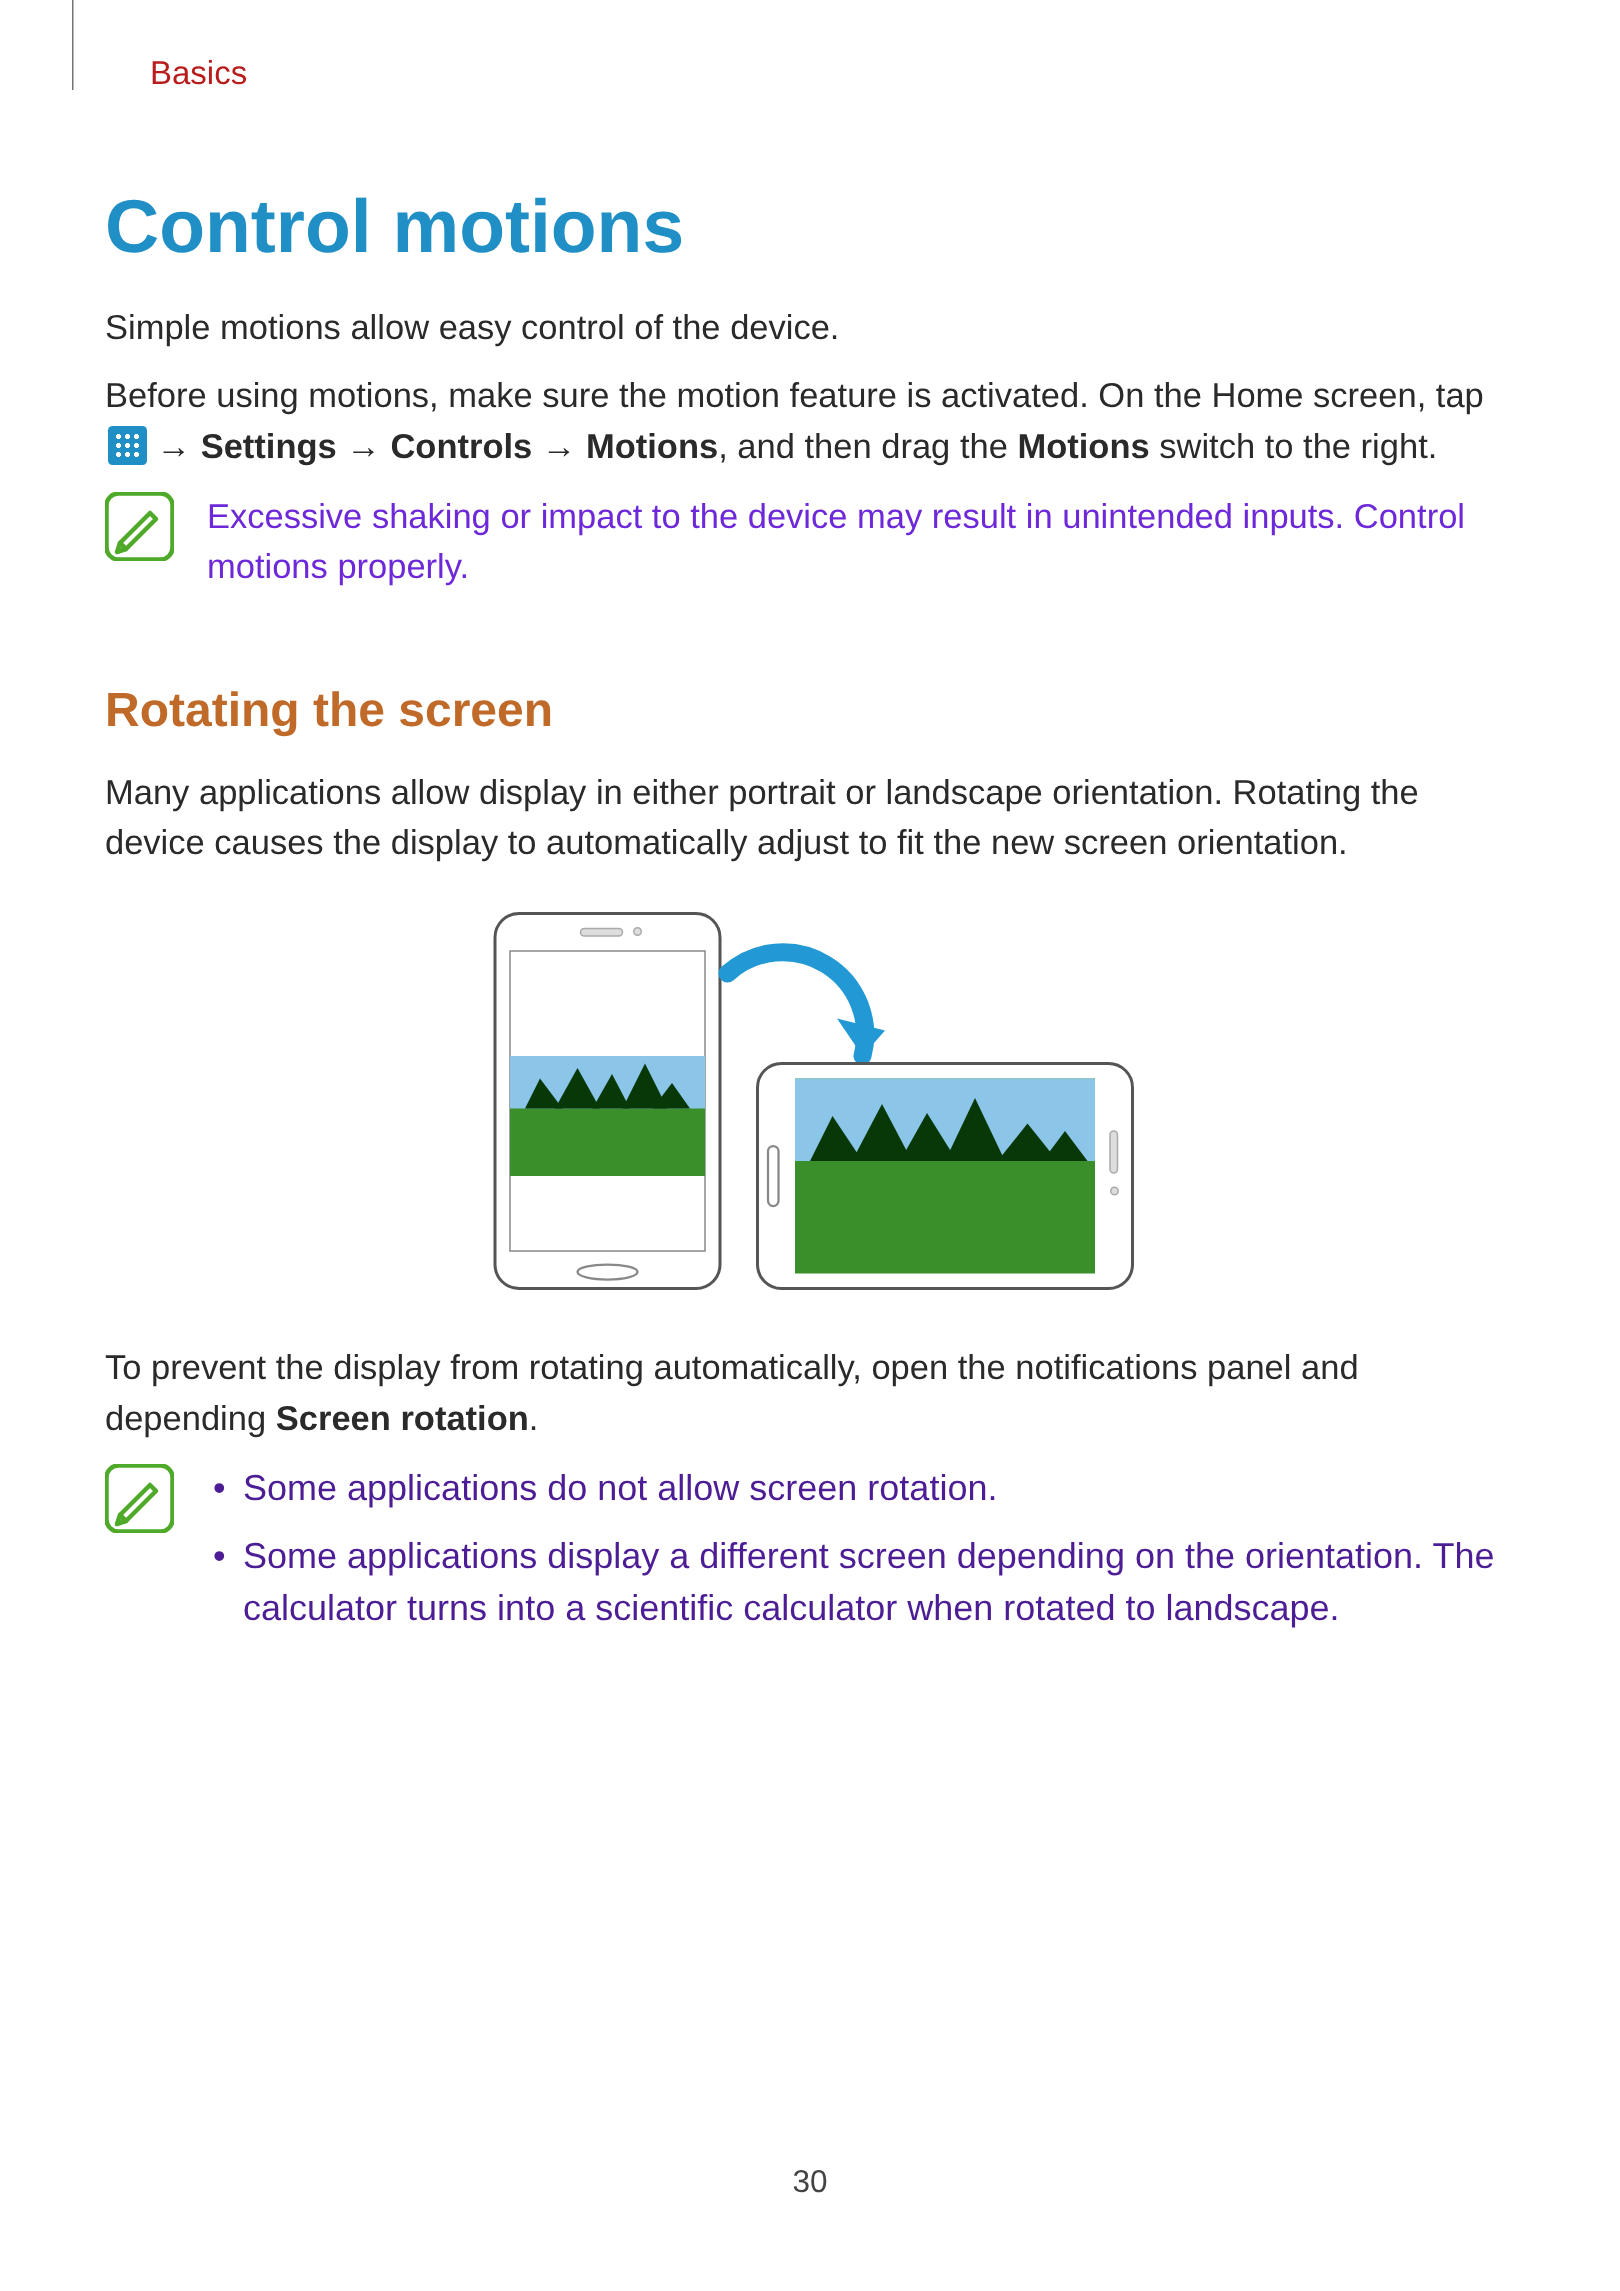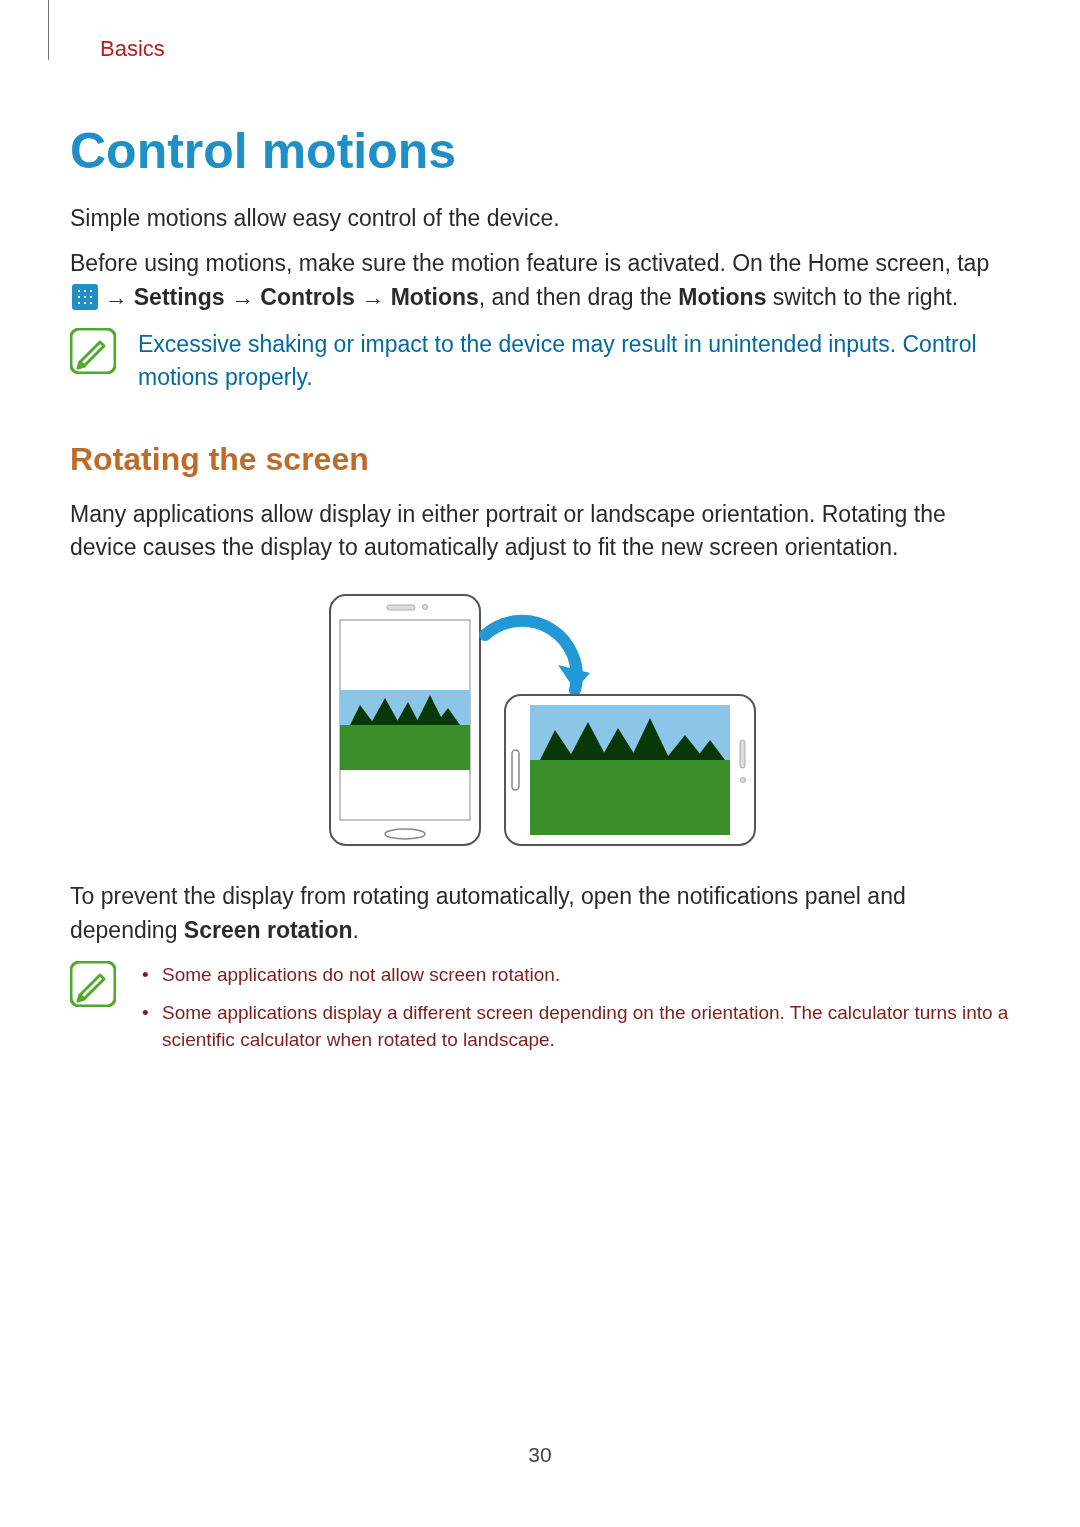--- a/index.html
+++ b/index.html
@@ -65,41 +65,41 @@
       margin-top: 14px;
       margin-bottom: 14px;
     }
     .note-icon {
       flex: 0 0 46px;
       height: 46px;
     }
     .note-text {
       font-size: 23px;
       line-height: 1.45;
-      color: #0369a1;
+      color: #6d28d9;
     }
     h2.subhead {
       font-size: 32px;
       font-weight: 700;
       color: #c06a2a;
-      margin-top: 46px;
+      margin-top: 60px;
       margin-bottom: 20px;
     }
     .figure {
       margin: 26px auto 26px auto;
       text-align: center;
     }
     ul.note-list {
       list-style: none;
       padding-left: 0;
     }
     ul.note-list li {
-      font-size: 19px;
+      font-size: 24px;
       line-height: 1.45;
-      color: #7f1d1d;
+      color: #4c1d95;
       position: relative;
       padding-left: 24px;
       margin-bottom: 10px;
     }
     ul.note-list li::before {
       content: "•";
       position: absolute;
       left: 4px;
       top: 0;
     }

